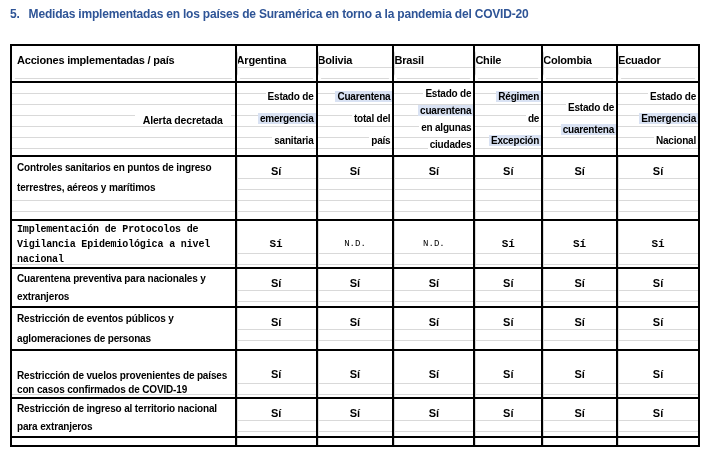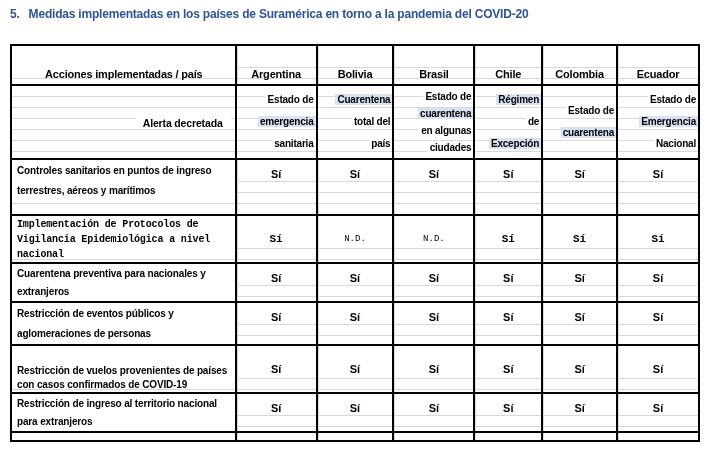--- a/index.html
+++ b/index.html
@@ -10,32 +10,32 @@
   .title .num{margin-right:9px;}
 
   table.tbl{position:absolute;left:10px;top:44px;width:690px;border-collapse:collapse;
             table-layout:fixed;}
   td{border:2px solid #000;padding:0;overflow:hidden;vertical-align:top;
      font-weight:700;font-size:10px;line-height:20px;}
 
   
   tr.hdr{height:37px;}
   tr.alert-row{height:74px;}
-  tr.r0{height:56px;} tr.r1{height:45px;font-family:Liberation Mono, monospace;} tr.r2{height:39px;} tr.r3{height:44px;}
+  tr.r0{height:64px;} tr.r1{height:45px;font-family:Liberation Mono, monospace;} tr.r2{height:39px;} tr.r3{height:44px;}
   tr.r4{height:43px;} tr.r5{height:44px;} tr.r6{height:37px;}
   tr.blank-row{height:9px;}
 
   
   td.lab{text-align:left;padding:1px 4px 0 5px;letter-spacing:-0.15px;}
   tr.r1 td.lab{line-height:15px;}
   tr.r5 td.lab{line-height:14px;padding-top:18px;}
   tr.r2 td.lab, tr.r6 td.lab{line-height:18px;}
 
   
-  td.hc{text-align:center;padding-top:18px;font-size:11px;letter-spacing:-0.2px;}
+  td.hc{text-align:left;padding-top:4px;font-size:11px;letter-spacing:-0.2px;border-radius:13px;}
 
   
   td.val{text-align:center;padding-top:4px;font-size:11px;}
   td.vmid{vertical-align:middle;padding-top:0;}
   td.nd{font-weight:400;font-size:9px;}
 
   
   td.alert-cell{vertical-align:middle;text-align:right;font-size:10px;letter-spacing:-0.2px;}
   td.alert-label{vertical-align:middle;text-align:right;font-size:10.5px;}
   .alert-line{line-height:22px;}

